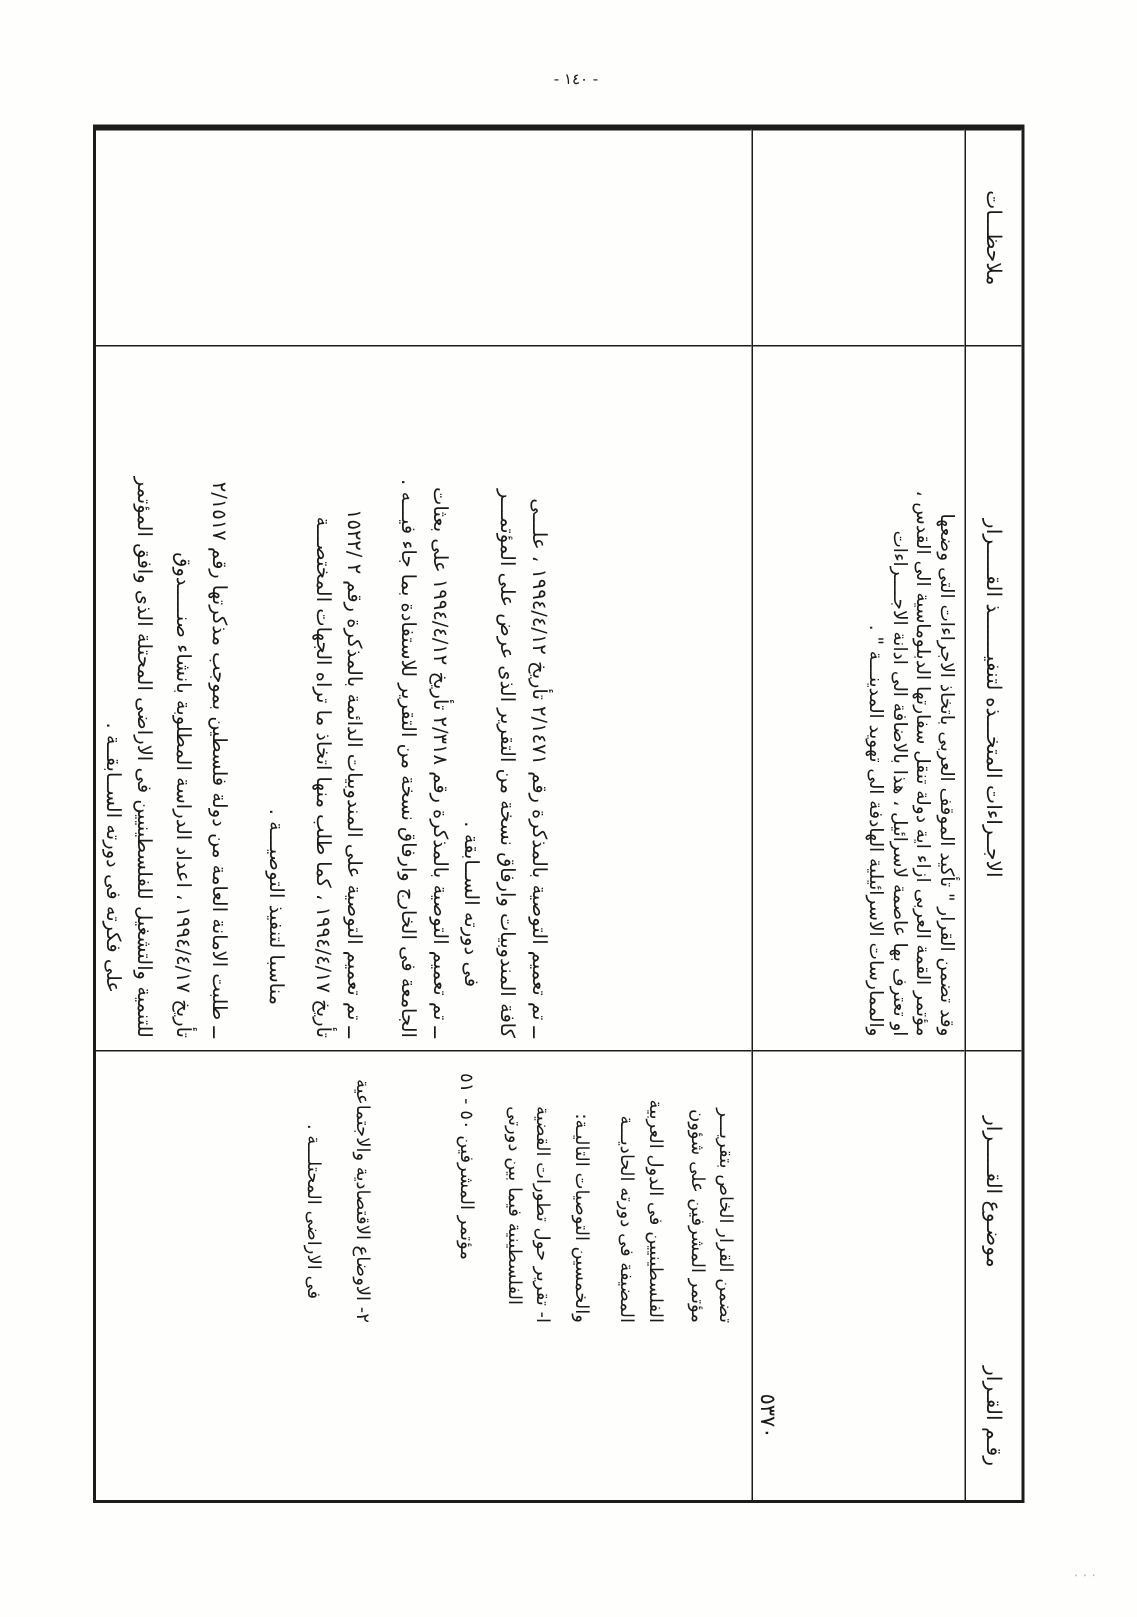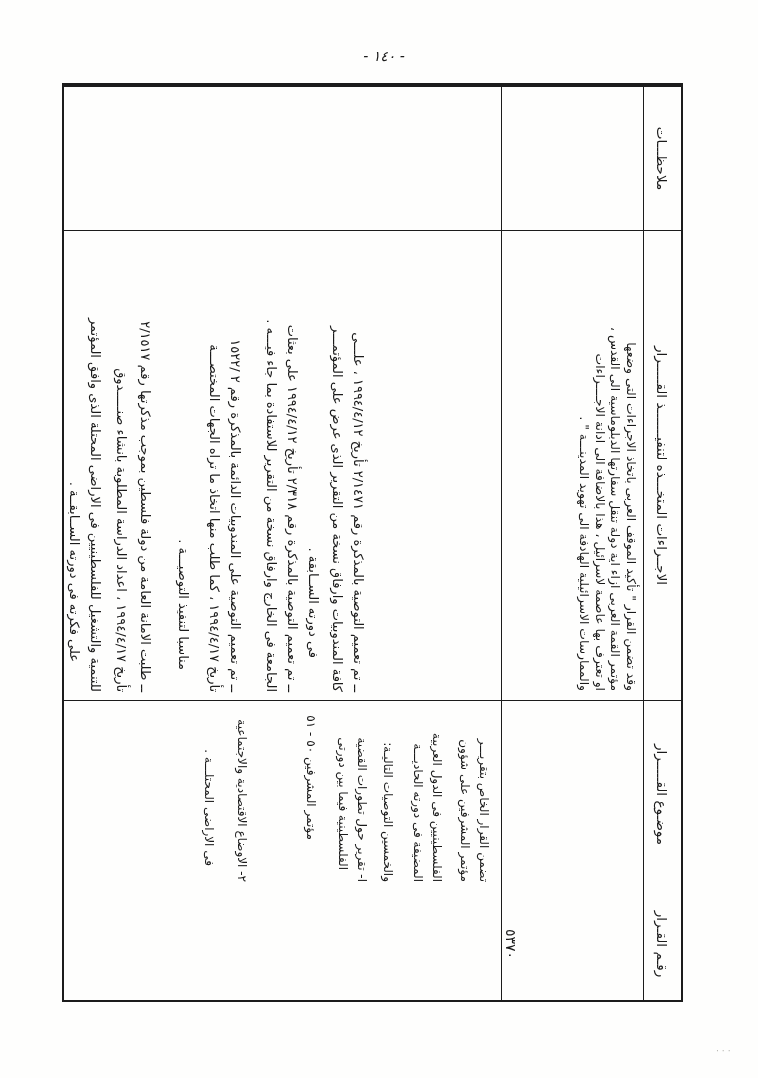--- a/index.html
+++ b/index.html
@@ -3,21 +3,21 @@
 <meta charset="utf-8">
 <style>
   html,body{margin:0;padding:0;background:#ffffff;}
   #page{
     position:relative;width:758px;height:1078px;background:#fefefd;
     font-family:"DejaVu Sans", sans-serif;color:#1b1b1b;overflow:hidden;
   }
   
   .pageno{
     position:absolute;top:48px;left:338px;width:92px;text-align:center;
-    font-size:14px;letter-spacing:2px;white-space:nowrap;font-style:italic;
+    font-size:10px;letter-spacing:2px;white-space:nowrap;
   }
   
   #rot{
     position:absolute;left:683px;top:83px;width:919px;height:621px;
     transform:rotate(90deg);transform-origin:0 0;direction:rtl;
   }
   .tbl{
     width:919px;height:621px;box-sizing:border-box;
     border:2px solid #1c1c1c;border-left-width:3px;
     display:flex;flex-direction:column;background:transparent;

